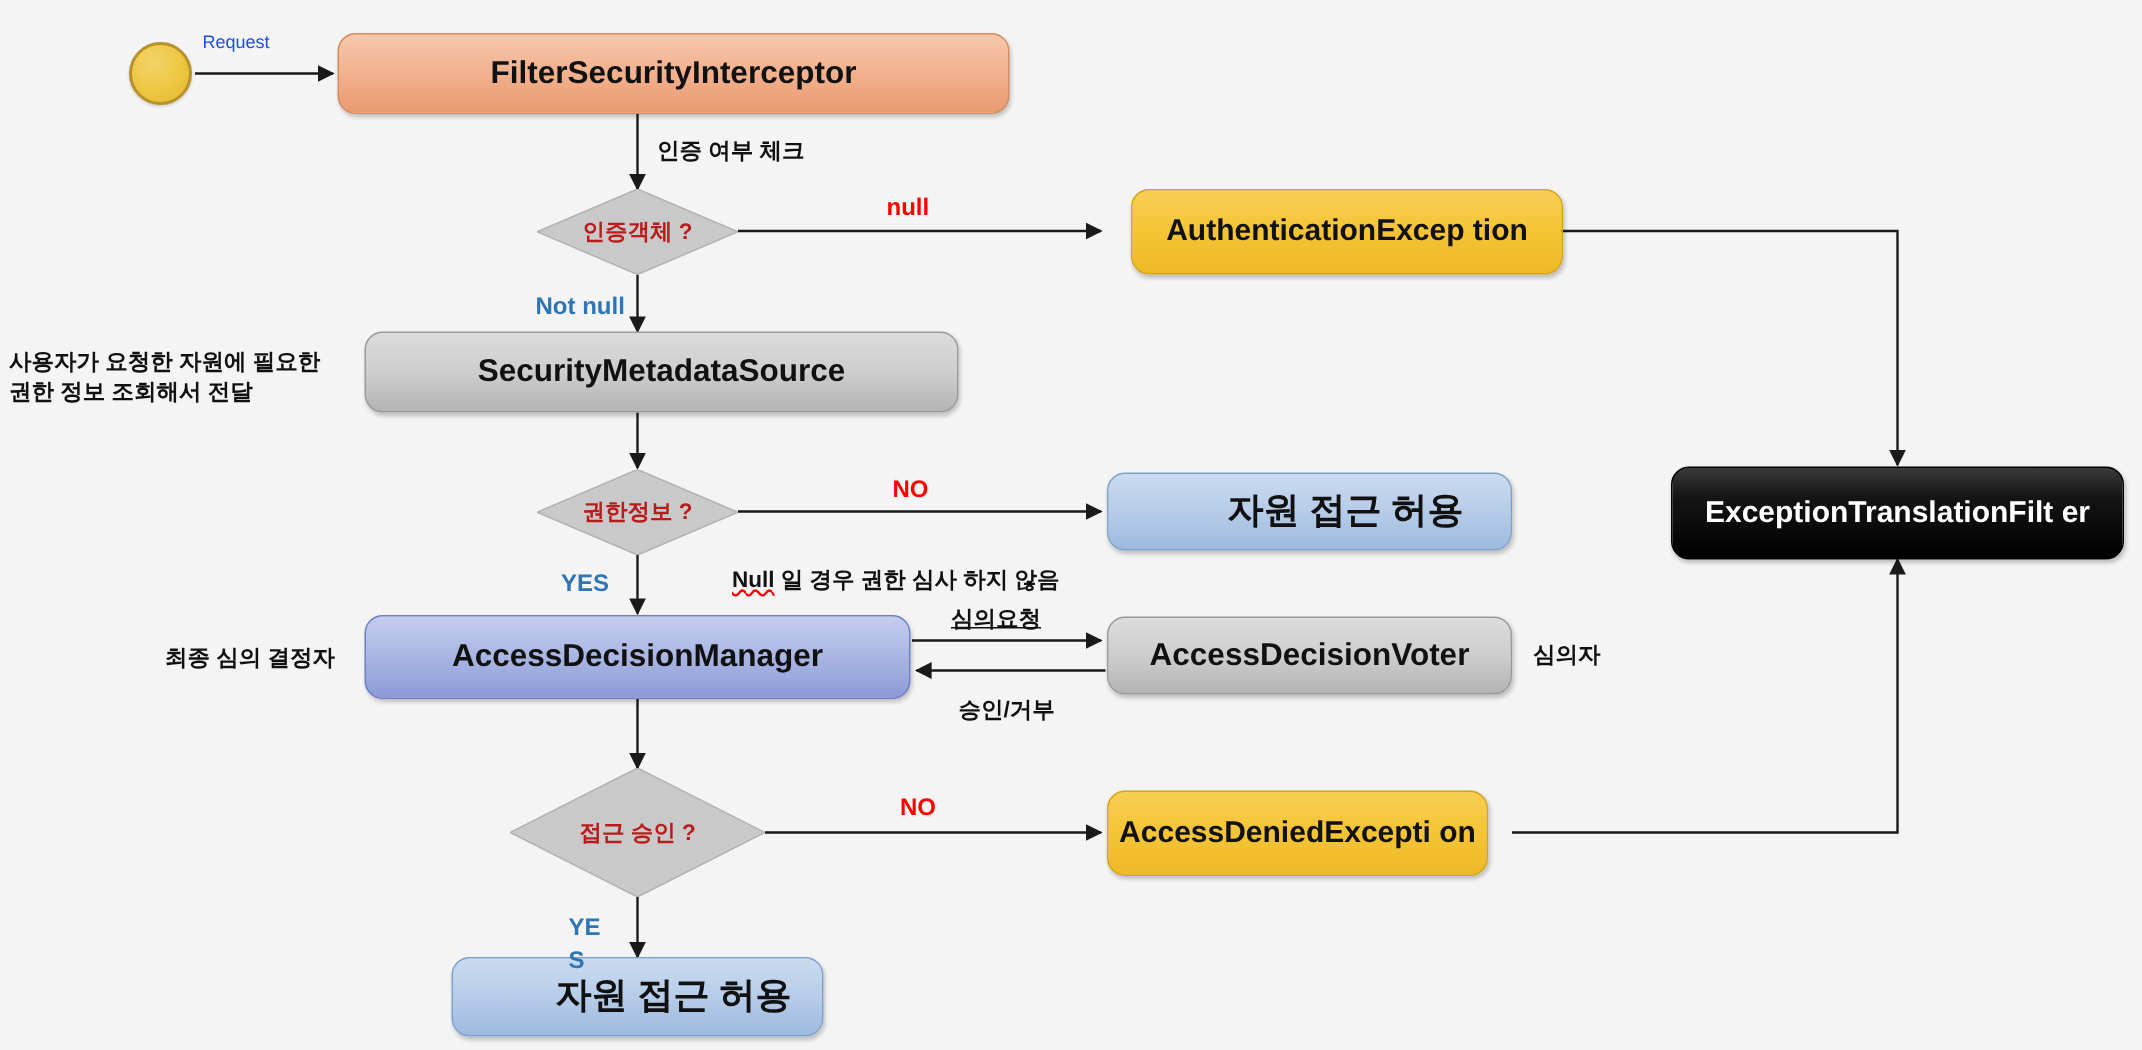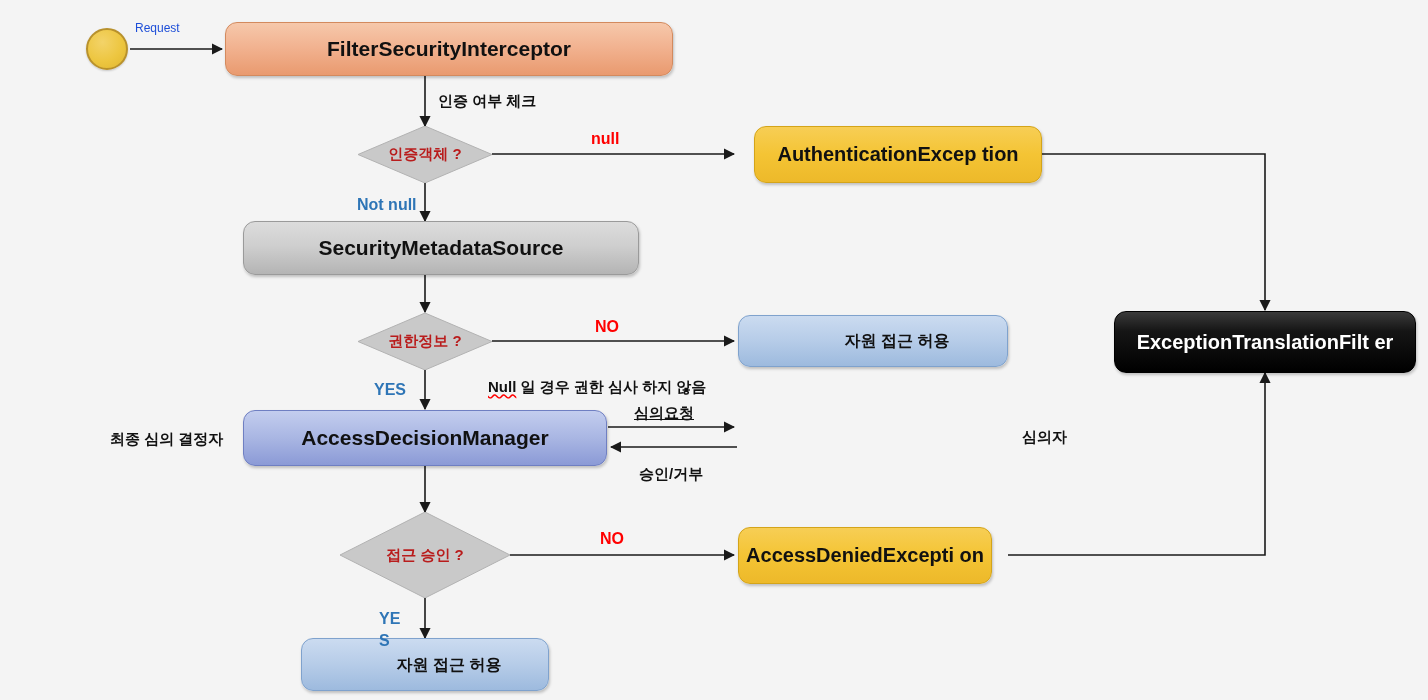--- a/index.html
+++ b/index.html
@@ -69,21 +69,21 @@
   .box-yellow {
     background: linear-gradient(to bottom, #f7ce55 0%, #f4c434 50%, #edb92a 100%);
     border: 1px solid #d4a419;
     color: #111111;
     font-size: 20px;
   }
   .box-blue-light {
     background: linear-gradient(to bottom, #cbdbf0 0%, #b6cce8 50%, #9dbade 100%);
     border: 1px solid #7fa2cd;
     color: #111111;
-    font-size: 16px;
+    font-size: 24px;
     padding-left: 48px;
   }
   .box-blue-strong {
     background: linear-gradient(to bottom, #c3cdee 0%, #a9b6e3 50%, #8b9ad6 100%);
     border: 1px solid #6f7fc2;
     color: #111111;
     font-size: 21px;
   }
   .box-black {
     background: linear-gradient(to bottom, #3a3a3a 0%, #151515 32%, #000000 100%);
@@ -227,20 +227,23 @@
   </div>
 
   <div class="node box box-blue-light" style="left:738px; top:315px; width:270px; height:52px;">
     <span class="node-inner">자원 접근 허용</span>
   </div>
 
   <div class="node box box-blue-strong" style="left:243px; top:410px; width:364px; height:56px;">
     <span class="node-inner">AccessDecisionManager</span>
   </div>
 
+  <div class="node box box-gray" style="left:738px; top:411px; width:270px; height:52px;">
+    <span class="node-inner">AccessDecisionVoter</span>
+  </div>
 
   <div class="diamond" style="left:340px; top:512px; width:170px; height:86px;">
     <svg class="dshape" viewBox="0 0 170 86" preserveAspectRatio="none">
       <polygon points="85,0 170,43 85,86 0,43" fill="#c9c9c9" stroke="#b2b2b2" stroke-width="1"></polygon>
     </svg>
     <div class="dlabel">접근 승인 ?</div>
   </div>
 
   <div class="node box box-yellow" style="left:738px; top:527px; width:254px; height:57px;">
     <span class="node-inner">AccessDeniedExcepti
@@ -269,20 +272,22 @@
   <div class="lbl lbl-blue" style="left:374px; top:379px;">YES</div>
 
   <div class="lbl lbl-ko-bold" style="left:634px; top:403px;text-decoration:underline;">심의요청</div>
 
   <div class="lbl lbl-ko-bold" style="left:639px; top:464px;">승인/거부</div>
 
   <div class="lbl lbl-red" style="left:600px; top:528px;">NO</div>
 
   <div class="lbl lbl-blue-narrow" style="left:379px; top:608px;">YES</div>
 
+  <div class="lbl lbl-ko-bold" style="left:6px; top:232px; width:215px;">사용자가 요청한 자원에 필요한
+권한 정보 조회해서 전달</div>
 
   <div class="lbl lbl-ko-bold" style="left:488px; top:357px;">
     <span class="spell">Null</span><span> 일 경우 권한 심사 하지 않음</span>
   </div>
 
   <div class="lbl lbl-ko-bold" style="left:110px; top:429px;">최종 심의 결정자</div>
 
   <div class="lbl lbl-ko-bold" style="left:1022px; top:427px;">심의자</div>
 
 </div>

